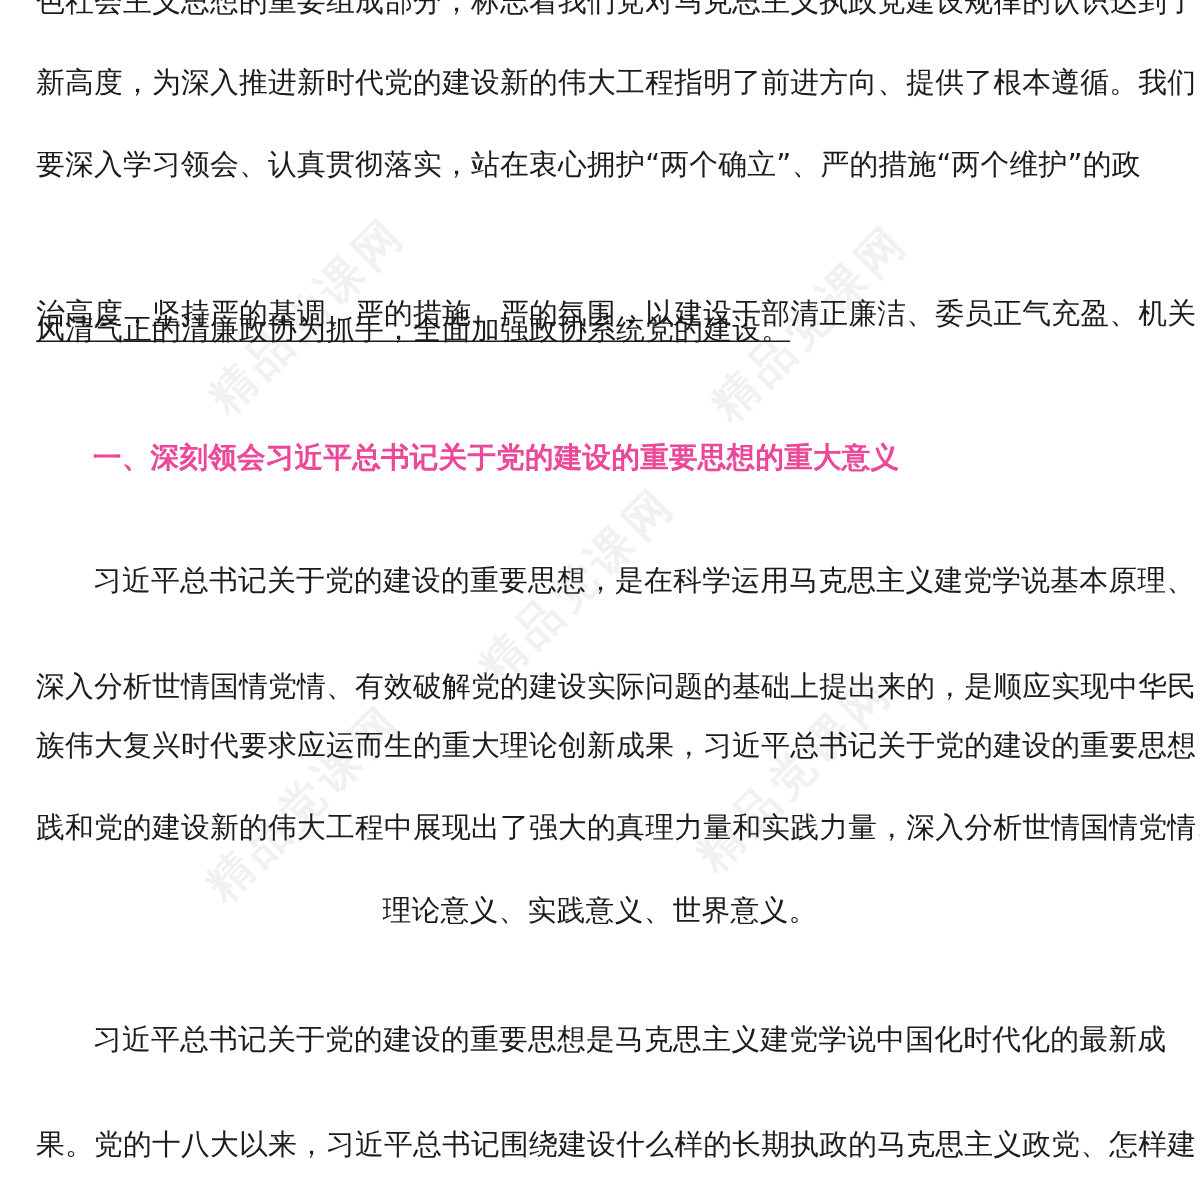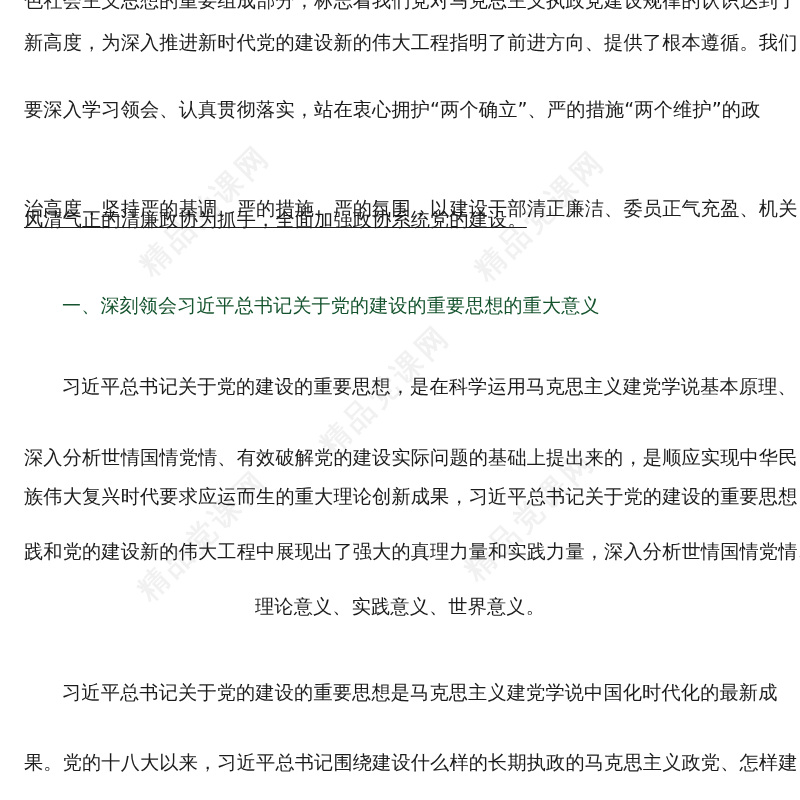--- a/index.html
+++ b/index.html
@@ -33,23 +33,23 @@
       color: #1c1c1c;
     }
     .line.indent {
       left: 62px;
     }
     .heading {
       position: absolute;
       left: 62px;
       font-size: 19px;
       line-height: 24px;
-      font-weight: normal;
+      font-weight: bold;
       white-space: nowrap;
-      color: #14532d;
+      color: #ec4899;
       letter-spacing: 0.2px;
     }
     .watermark {
       position: absolute;
       font-size: 30px;
       color: rgba(0,0,0,0.055);
       transform: rotate(-45deg);
       transform-origin: center center;
       white-space: nowrap;
       pointer-events: none;
@@ -63,21 +63,21 @@
 <div class="page">
 
   <div class="watermark" style="left:120px; top:190px;">精品党课网</div>
   <div class="watermark" style="left:455px; top:195px;">精品党课网</div>
   <div class="watermark" style="left:300px; top:370px;">精品党课网</div>
   <div class="watermark" style="left:118px; top:515px;">精品党课网</div>
   <div class="watermark" style="left:445px; top:495px;">精品党课网</div>
 
   <div>
     <div class="line" style="top:-11px;">色社会主义思想的重要组成部分，标志着我们党对马克思主义执政党建设规律的认识达到了</div>
-    <div class="line" style="top:31px;">新高度，为深入推进新时代党的建设新的伟大工程指明了前进方向、提供了根本遵循。我们</div>
+    <div class="line" style="top:43px;">新高度，为深入推进新时代党的建设新的伟大工程指明了前进方向、提供了根本遵循。我们</div>
     <div class="line" style="top:98px;">要深入学习领会、认真贯彻落实，站在衷心拥护“两个确立”、严的措施“两个维护”的政</div>
     <div class="line" style="top:153px;margin-top:44px;">治高度，坚持严的基调、严的措施、严的氛围，以建设干部清正廉洁、委员正气充盈、机关</div>
     <div class="line" style="top:208px;text-decoration:underline;">风清气正的清廉政协为抓手，全面加强政协系统党的建设。</div>
   </div>
 
   <div class="heading" style="top:293px;">一、深刻领会习近平总书记关于党的建设的重要思想的重大意义</div>
 
   <div>
     <div class="line indent" style="top:375px;">习近平总书记关于党的建设的重要思想，是在科学运用马克思主义建党学说基本原理、</div>
     <div class="line" style="top:446px;">深入分析世情国情党情、有效破解党的建设实际问题的基础上提出来的，是顺应实现中华民</div>

